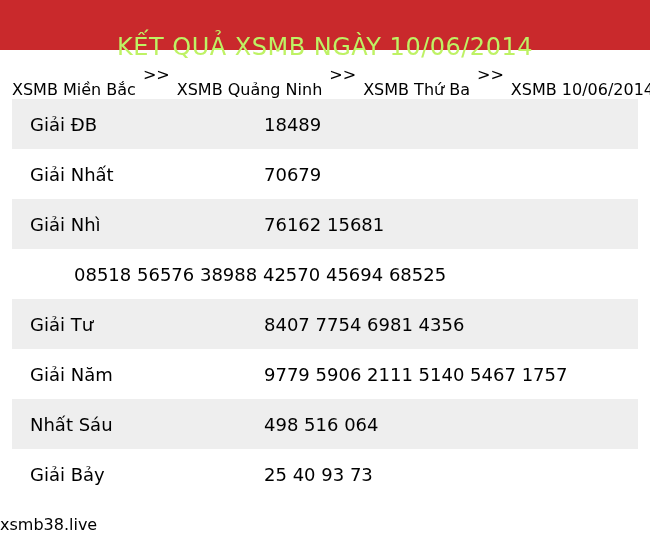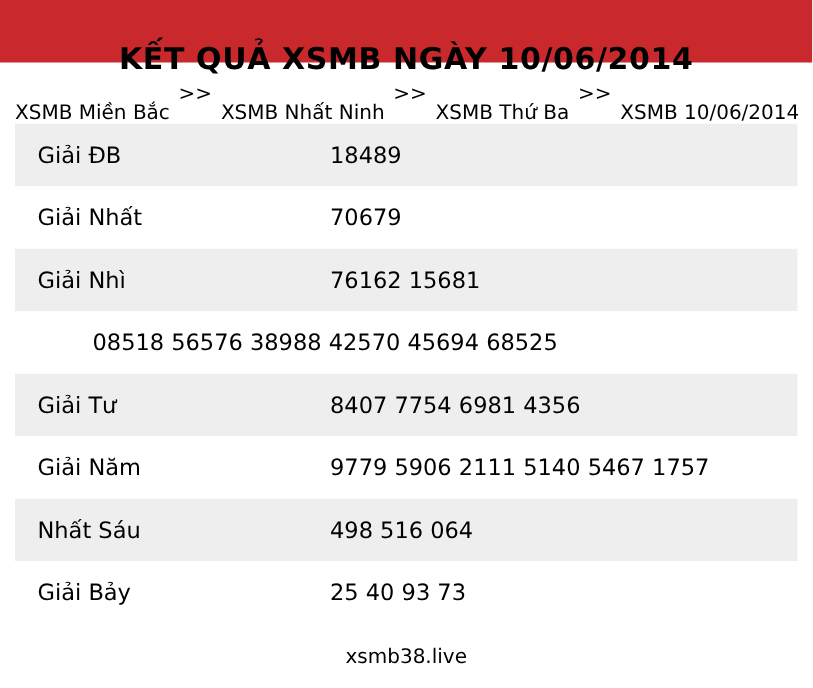--- a/index.html
+++ b/index.html
@@ -18,23 +18,23 @@
   }
   .titlebar {
     height: 50px;
     background: #c9292c;
     display: flex;
     align-items: center;
     justify-content: center;
     flex: 0 0 auto;
   }
   .titlebar h1 {
-    color: #000000;
+    color: #bef264;
     font-size: 24px;
-    font-weight: bold;
+    font-weight: normal;
     letter-spacing: 0.5px;
     white-space: nowrap;
     margin-top: 44px;
   }
   .breadcrumb {
     height: 49px;
     display: flex;
     align-items: center;
     padding: 0 12px;
     font-size: 16px;
@@ -71,42 +71,42 @@
   }
   .row .value {
     flex: 1 1 auto;
     white-space: nowrap;
     margin-left: 44px;
   }
   .footer {
     flex: 1 1 auto;
     display: flex;
     align-items: center;
-    justify-content: center;
+    justify-content: flex-start;
     font-size: 16px;
   }
   .footer a {
     color: #000000;
     text-decoration: none;
     cursor: pointer;
   }
 </style>
 </head>
 <body>
 
 <div class="page">
 
   <header class="titlebar">
     <h1>KẾT QUẢ XSMB NGÀY 10/06/2014</h1>
   </header>
 
   <nav class="breadcrumb">
     <a>XSMB Miền Bắc</a>
     <span class="sep">&gt;&gt;</span>
-    <a>XSMB Nhất Ninh</a>
+    <a>XSMB Quảng Ninh</a>
     <span class="sep">&gt;&gt;</span>
     <a>XSMB Thứ Ba</a>
     <span class="sep">&gt;&gt;</span>
     <a>XSMB 10/06/2014</a>
   </nav>
 
   <main class="results">
     <div class="row stripe">
       <span class="label">Giải ĐB</span>
       <span class="value">18489</span>

